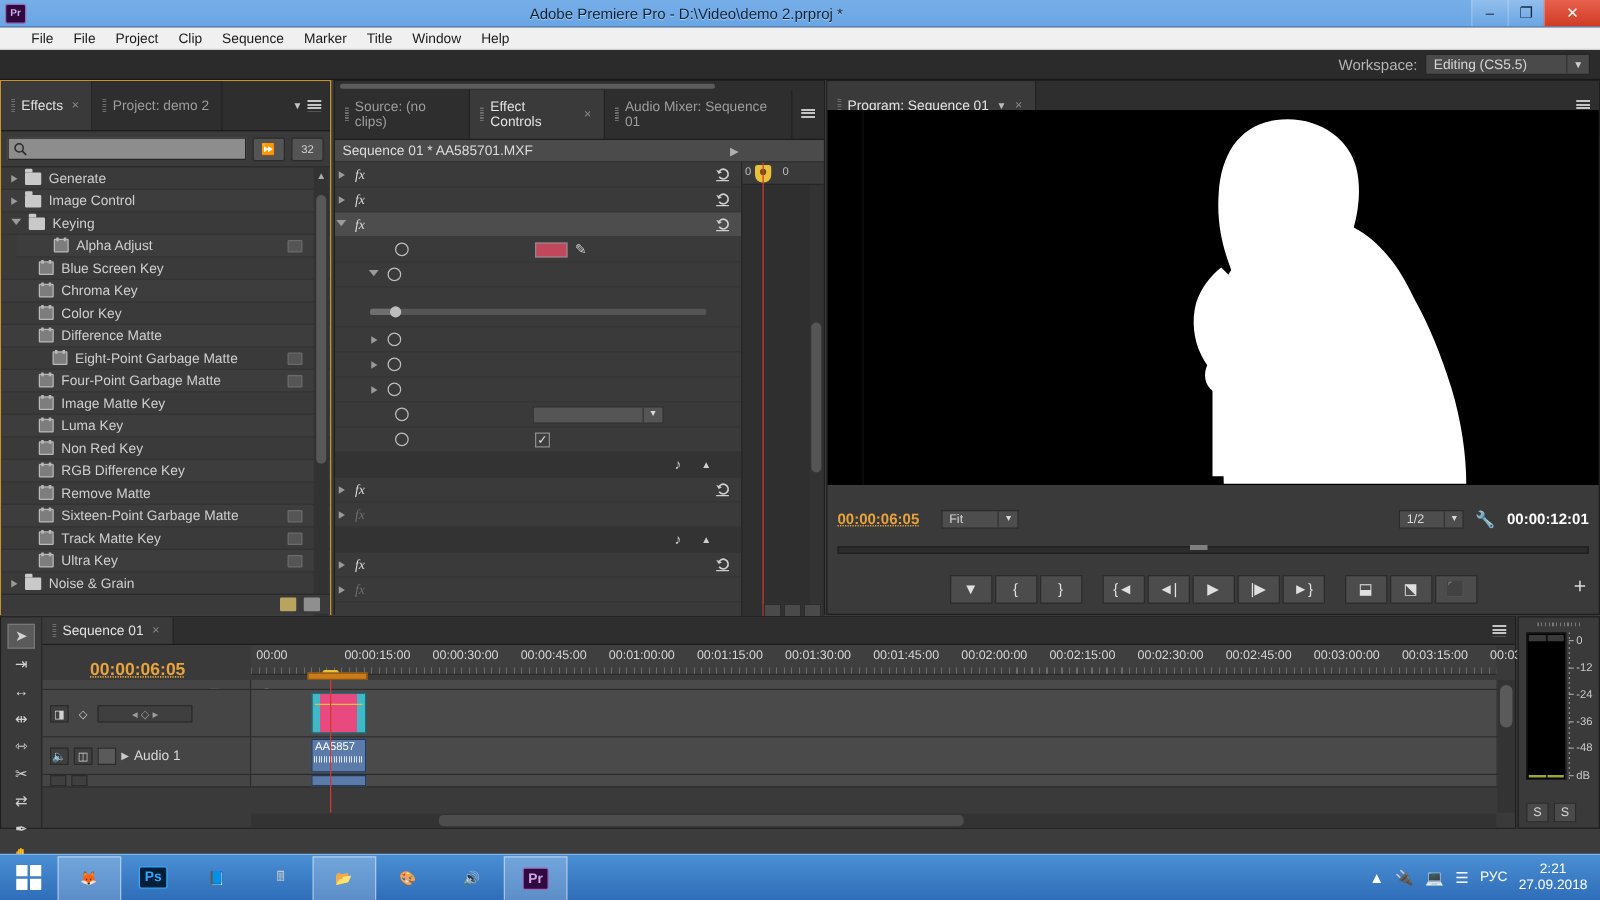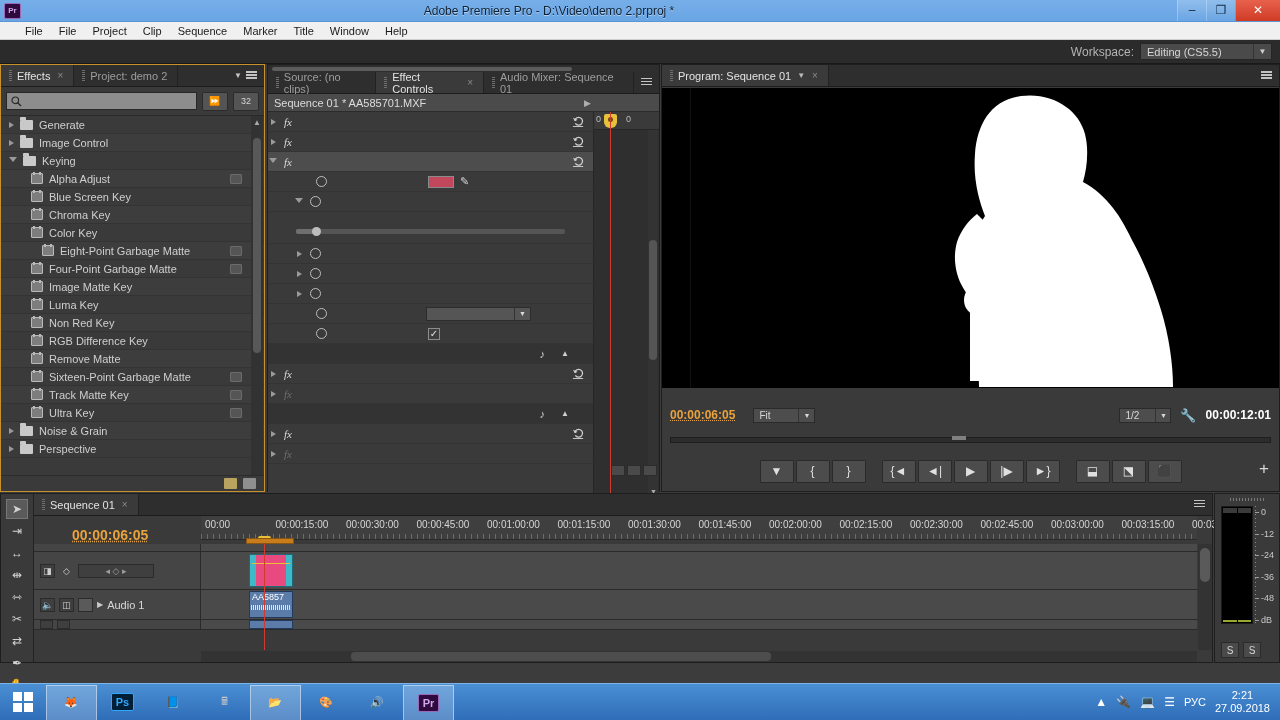--- a/index.html
+++ b/index.html
@@ -66,21 +66,21 @@
   .ws-select span { font-size: 11px; color: #d6d6d6; padding-left: 6px; }
   .ws-arrow {
     position: absolute; right: 0; top: 0; width: 18px; height: 15px;
     border-left: 1px solid #333; display:flex; align-items:center; justify-content:center;
     color:#cfcfcf; font-size: 8px;
   }
 
   
   .panel { position: absolute; background: #3a3a3a; border: 1px solid #1e1e1e; }
   .panel-tabs {
-    height: 22px; background: #2e2e2e; display: flex; align-items: stretch;
+    height: 40px; background: #2e2e2e; display: flex; align-items: stretch;
     border-bottom: 1px solid #1c1c1c; position: relative;
   }
   .ptab {
     display: flex; align-items: center; padding: 0 10px 0 8px;
     font-size: 11px; color: #9d9d9d; background: #2e2e2e;
     border-right: 1px solid #222;
   }
   .ptab.active { background: #3a3a3a; color: #e2e2e2; }
   .ptab .grip {
     width: 3px; height: 11px; margin-right: 5px;
@@ -374,36 +374,40 @@
         <div class="fx-row" style="padding-left: 8px;">
           <span class="tri"></span>
           <span class="folder"></span>
           <span class="fx-name">Image Control</span>
         </div>
         <div class="fx-row" style="padding-left: 8px;">
           <span class="tri open"></span>
           <span class="folder"></span>
           <span class="fx-name">Keying</span>
         </div>
-        <div class="fx-row" style="padding-left: 30px;">
+        <div class="fx-row" style="padding-left: 30px; margin-left: 12px;">
           <span class="fxicon"></span>
           <span class="fx-name">Alpha Adjust</span>
           <span class="fx-badge"></span>
         </div>
         <div class="fx-row" style="padding-left: 30px;">
           <span class="fxicon"></span>
           <span class="fx-name">Blue Screen Key</span>
         </div>
         <div class="fx-row" style="padding-left: 30px;">
           <span class="fxicon"></span>
           <span class="fx-name">Chroma Key</span>
         </div>
         <div class="fx-row" style="padding-left: 30px;">
           <span class="fxicon"></span>
           <span class="fx-name">Color Key</span>
+        </div>
+        <div class="fx-row" style="padding-left: 30px;">
+          <span class="fxicon"></span>
+          <span class="fx-name">Difference Matte</span>
         </div>
         <div class="fx-row" style="padding-left: 41px;">
           <span class="fxicon"></span>
           <span class="fx-name">Eight-Point Garbage Matte</span>
           <span class="fx-badge"></span>
         </div>
         <div class="fx-row" style="padding-left: 30px; text-align: right;">
           <span class="fxicon"></span>
           <span class="fx-name">Four-Point Garbage Matte</span>
           <span class="fx-badge"></span>

